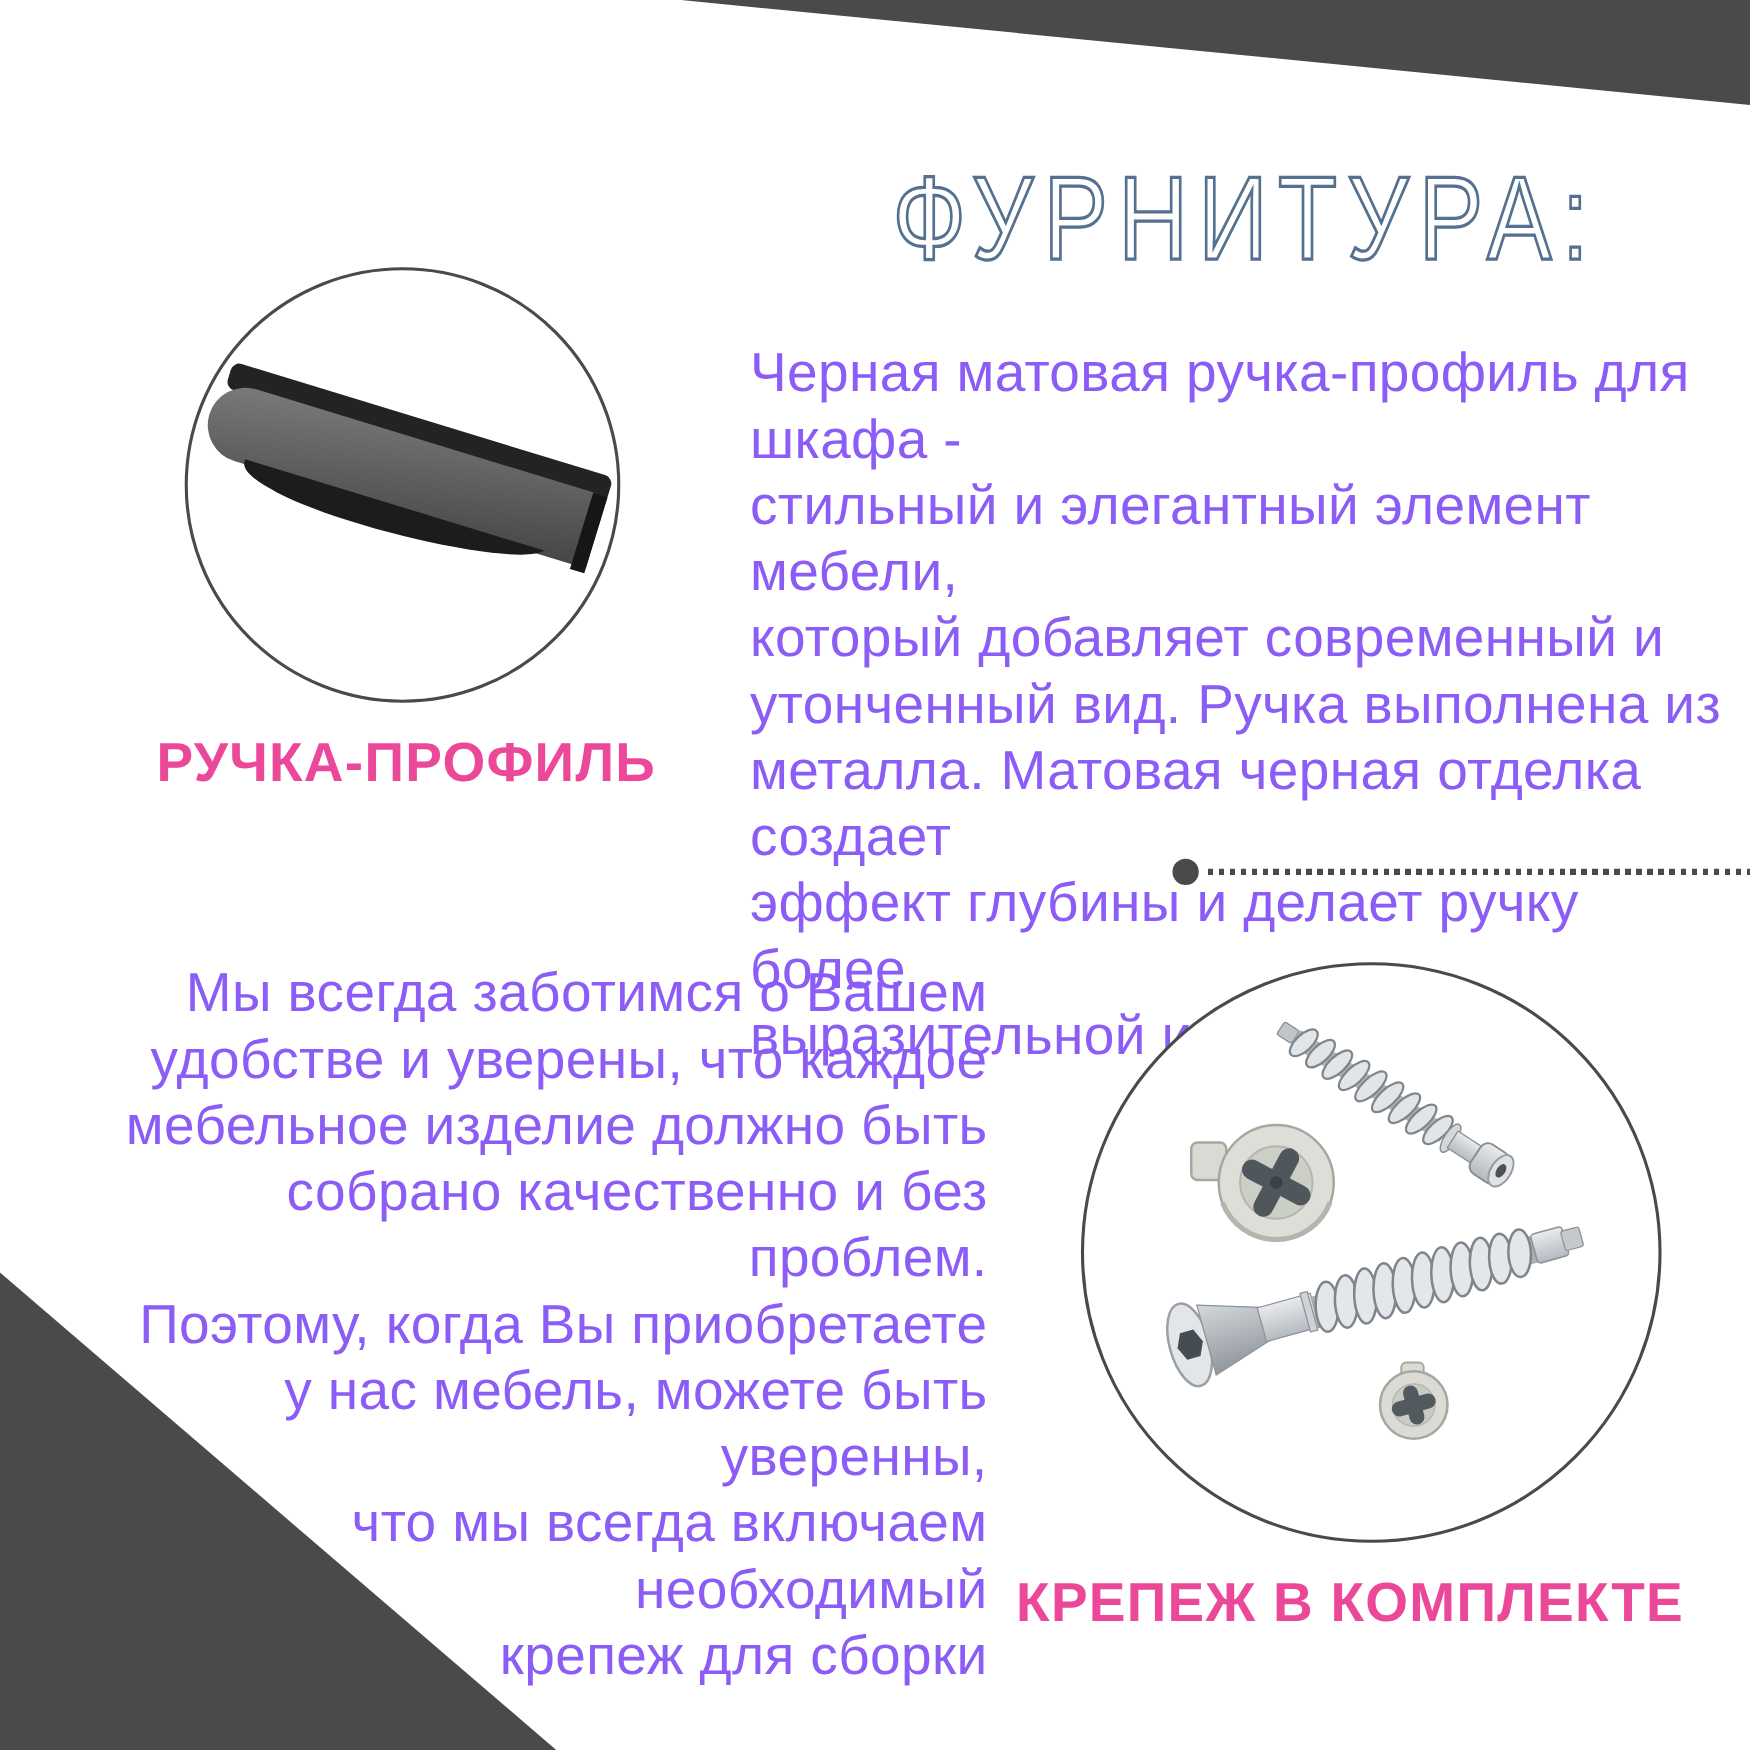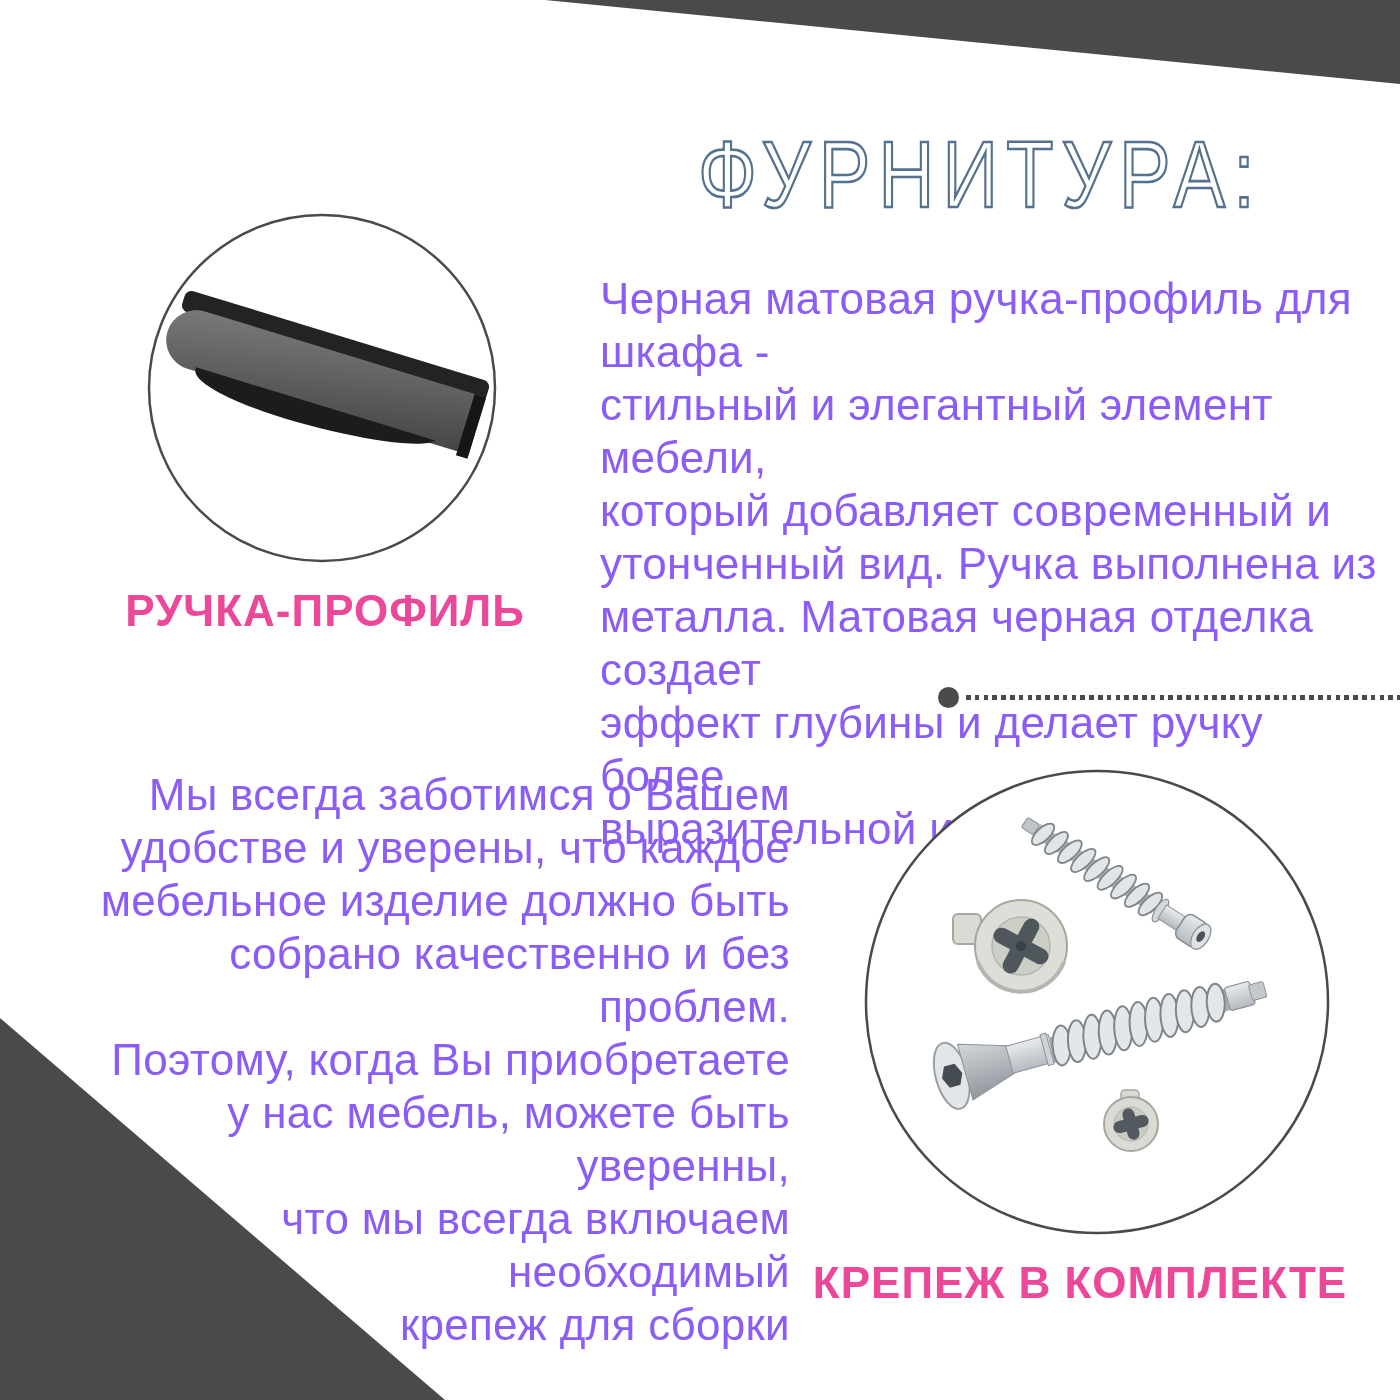--- a/index.html
+++ b/index.html
@@ -10,21 +10,21 @@
   
   .shape-top-right{
     position:absolute;left:0;top:0;width:1400px;height:90px;background:#4a4a4a;
     clip-path:polygon(545px 0,1400px 0,1400px 84px);
   }
   .shape-bottom-left{
     position:absolute;left:0;top:1010px;width:460px;height:390px;background:#4a4a4a;
     clip-path:polygon(0 8px,445px 390px,0 390px);
   }
   
-  .title-wrap{position:absolute;left:660px;top:112px;width:660px;height:120px;}
+  .title-wrap{position:absolute;left:676px;top:112px;width:660px;height:120px;}
   
   .handle-photo{position:absolute;left:144px;top:207px;}
   .fasteners-photo{position:absolute;left:862px;top:767px;}
   
   .section-label{
     position:absolute;color:#ec4899;font-weight:bold;font-size:44px;
     letter-spacing:1px;text-align:center;white-space:nowrap;
   }
   .handle-label{left:120px;top:586px;width:410px;}
   .fasteners-label{left:795px;top:1258px;width:570px;}

